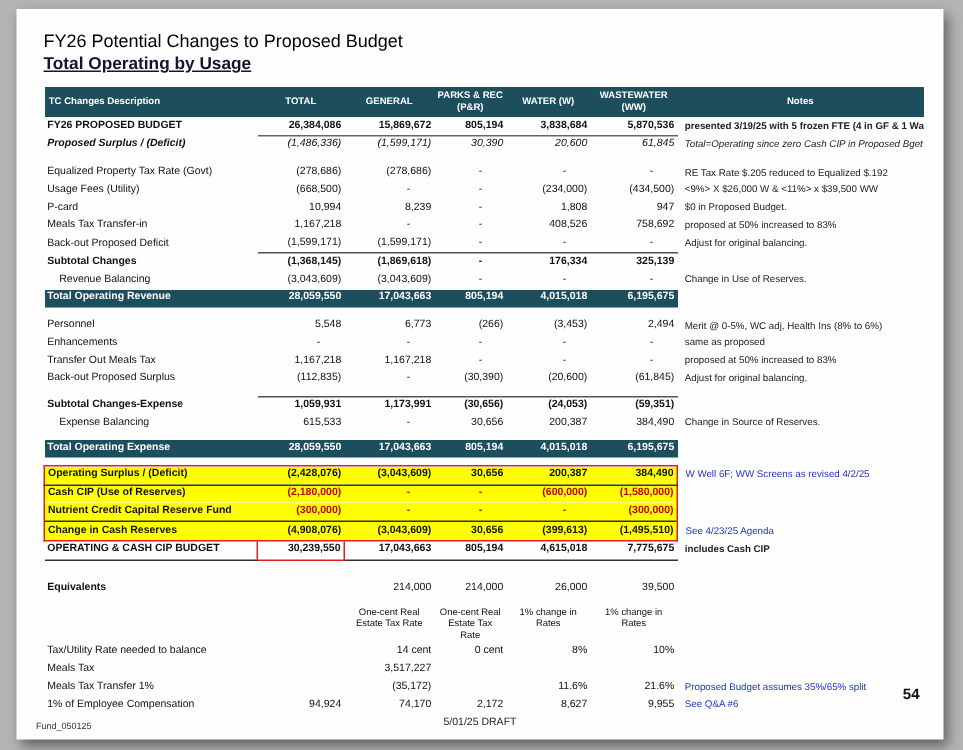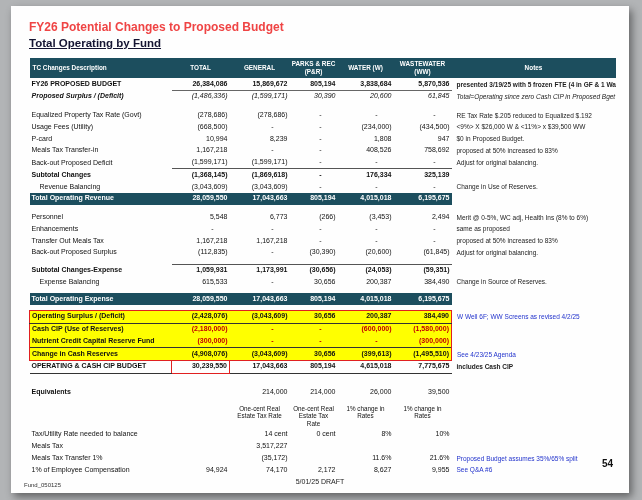--- a/index.html
+++ b/index.html
@@ -8,21 +8,21 @@
     background:#b2b4b6;
     font-family:"Liberation Sans", sans-serif;
   }
   .page{
     position:absolute;left:11px;top:6px;width:618px;height:487px;
     background:#fefefe;
     box-shadow:3px 4px 8px rgba(0,0,0,.45);
     padding:14px 14px 0 18px;
     box-sizing:border-box;
   }
-  .title{font-size:12px;font-weight:bold;color:#ef4444;}
+  .title{font-size:12px;font-weight:normal;color:#000000;}
   .subtitle{font-size:11.5px;font-weight:bold;color:#141432;text-decoration:underline;margin-top:3px;}
 
   table.budget{border-collapse:collapse;table-layout:fixed;width:586px;margin-top:9px;}
   thead th{
     background:var(--teal);color:#fff;font-size:6.4px;font-weight:bold;
     padding:2px 2px;vertical-align:middle;line-height:1.25;text-align:center;
   }
   thead th.col0{text-align:left;padding-left:3px;}
   td{
     font-size:7px;color:#111;padding:1.5px 2px;vertical-align:bottom;
@@ -69,21 +69,21 @@
 
   .pgnum{position:absolute;right:16px;bottom:24px;font-size:10px;font-weight:bold;color:#111;margin-left:44px;}
   .footL{position:absolute;left:13px;bottom:5px;font-size:6px;color:#333;}
   .footC{position:absolute;left:0;right:0;bottom:8px;text-align:center;font-size:7px;color:#222;}
 </style>
 </head>
 <body>
 
 <div class="page">
   <div class="title">FY26 Potential Changes to Proposed Budget</div>
-  <div class="subtitle">Total Operating by Fund</div>
+  <div class="subtitle">Total Operating by Usage</div>
 
   <table class="budget">
     <colgroup>
       <col style="width:142px">
         <col style="width:58px">
         <col style="width:60px">
       <col style="width:48px">
         <col style="width:56px">
         <col style="width:58px">
       <col style="width:164px">

